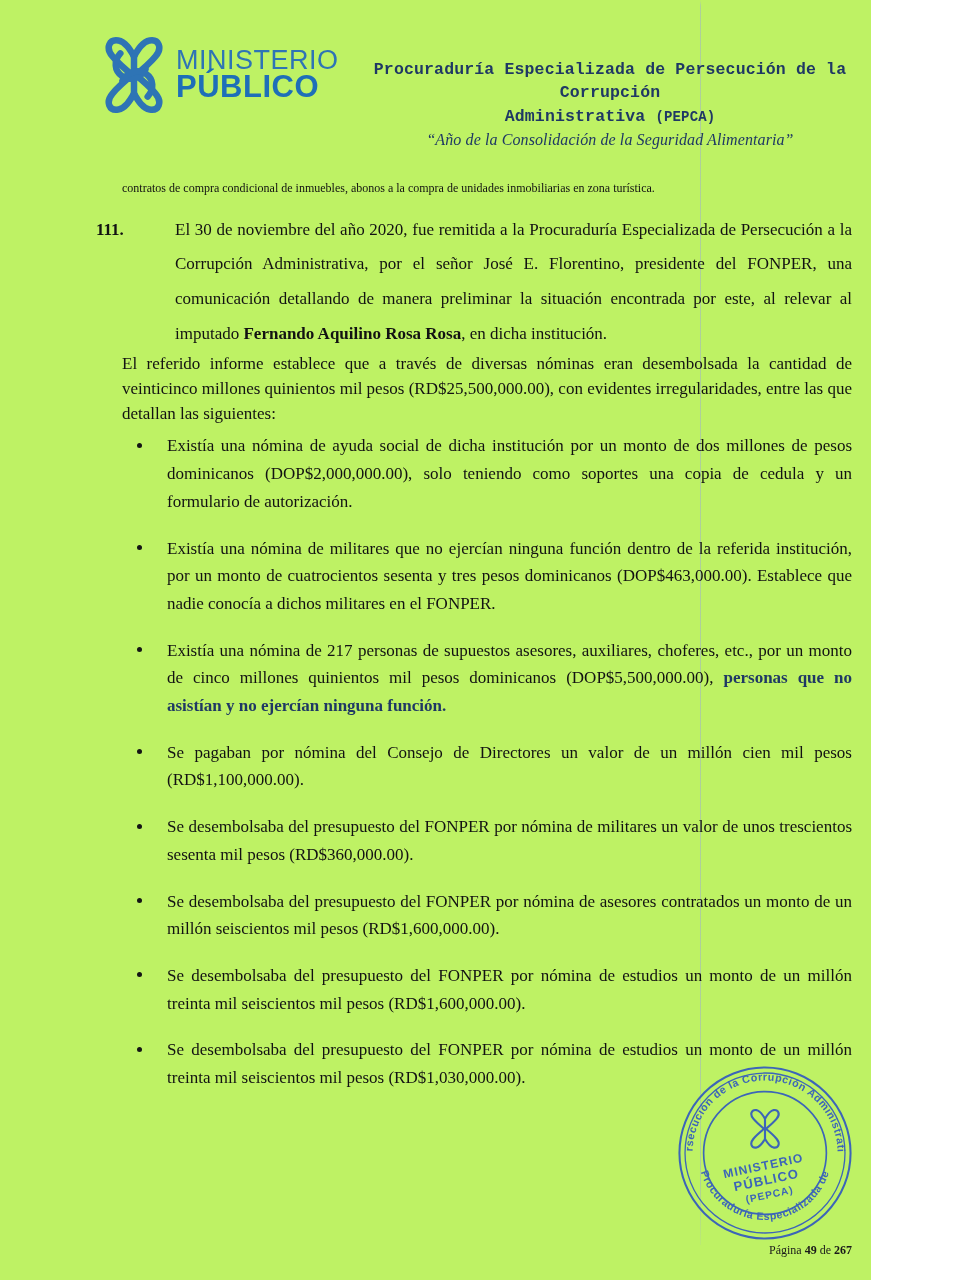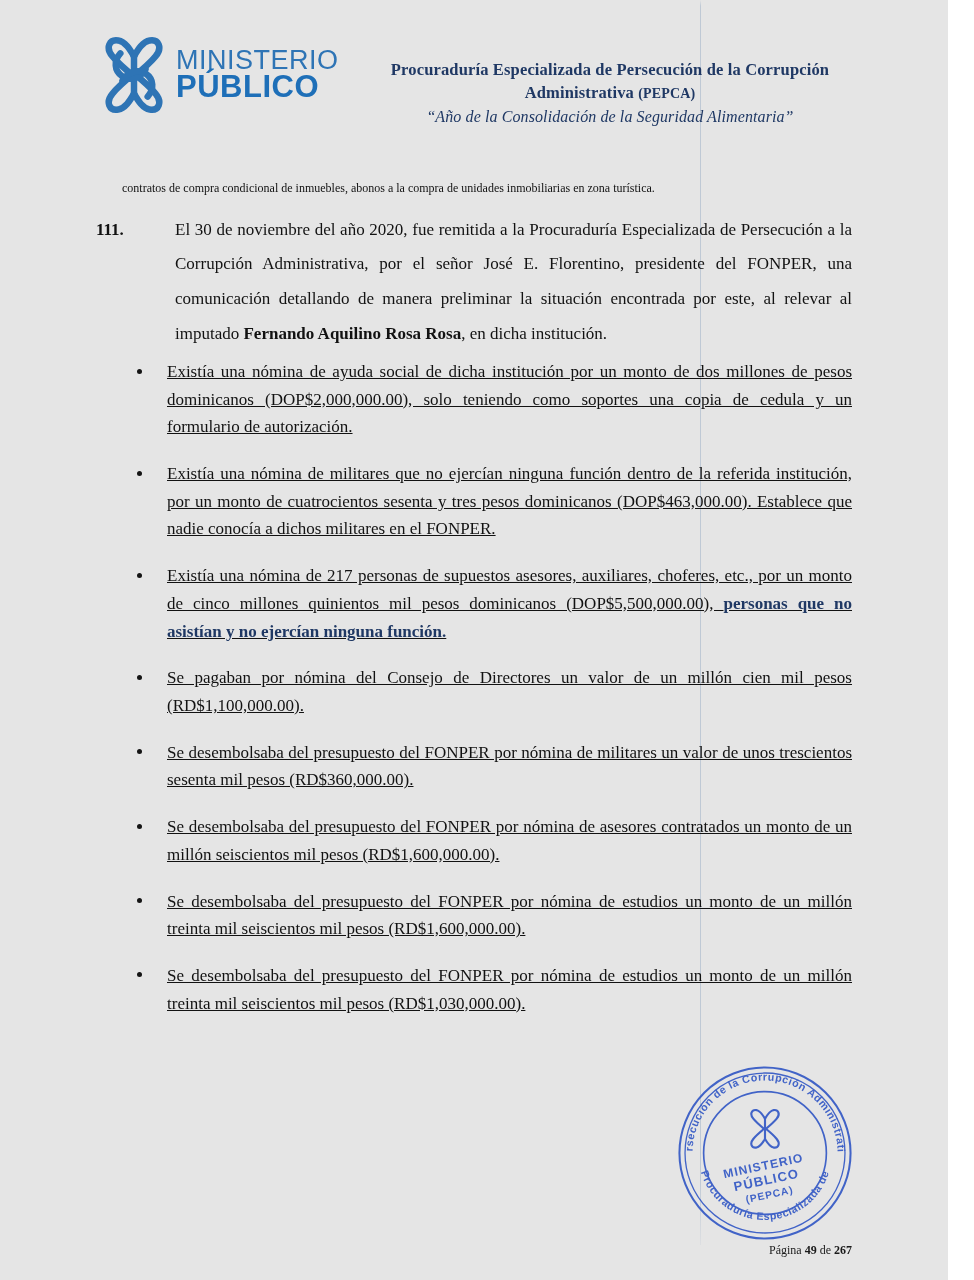--- a/index.html
+++ b/index.html
@@ -6,23 +6,23 @@
     margin: 0;
     padding: 0;
     background: #ffffff;
   }
   body {
     font-family: "Liberation Serif", "DejaVu Serif", serif;
     color: #121212;
   }
   #page {
     position: relative;
-    width: 948px;
+    width: 871px;
     height: 1280px;
-    background: #e5e5e5;
+    background: #bef264;
     overflow: hidden;
   }
 
   
   .scan-line {
     position: absolute;
     top: 0;
     left: 700px;
     width: 1px;
     height: 1245px;
@@ -77,20 +77,21 @@
     top: 28px;
     width: 560px;
     text-align: center;
     color: #1F3864;
   }
   .header-titles .t-main {
     font-size: 16.5px;
     font-weight: 700;
     line-height: 1.42;
     letter-spacing: 0.15px;
+    font-family: Liberation Mono, monospace;
   }
   .header-titles .t-main .small-caps {
     font-size: 14px;
   }
   .header-titles .t-sub {
     margin-top: 3px;
     font-size: 16px;
     font-style: italic;
     color: #1F3864;
     letter-spacing: 0.1px;
@@ -143,21 +144,20 @@
   .blue-bold {
     font-weight: 700;
     color: #1F3864;
   }
 
   
   ul.bullets {
     list-style: none;
     margin: 6px 0 2px 0;
     padding: 0;
-    text-decoration: underline;
   }
   ul.bullets > li {
     position: relative;
     margin: 0 0 0 0;
     padding-left: 45px;
     text-align: justify;
     font-size: 17px;
     line-height: 1.63;
   }
   ul.bullets > li + li { margin-top: 19px; }
@@ -238,20 +238,21 @@
   </div>
 
   <div class="content">
 
     <p class="para">contratos de compra condicional de inmuebles, abonos a la compra de unidades inmobiliarias en zona turística.</p>
 
     <div class="numbered">
       <span class="num">111.</span><span>El 30 de noviembre del año 2020, fue remitida a la Procuraduría Especializada de Persecución a la Corrupción Administrativa, por el señor José E. Florentino, presidente del FONPER, una comunicación detallando de manera preliminar la situación encontrada por este, al relevar al imputado </span><b class="bold">Fernando Aquilino Rosa Rosa</b><span>, en dicha institución.</span>
     </div>
 
+    <p class="para-tight lead-para">El referido informe establece que a través de diversas nóminas eran desembolsada la cantidad de veinticinco millones quinientos mil pesos (RD$25,500,000.00), con evidentes irregularidades, entre las que detallan las siguientes:</p>
 
     <ul class="bullets">
       <li>
         <span class="dot"></span><span>Existía una nómina de ayuda social de dicha institución por un monto de dos millones de pesos dominicanos (DOP$2,000,000.00), solo teniendo como soportes una copia de cedula y un formulario de autorización.</span><span class="blue-bold"></span>
       </li>
       <li>
         <span class="dot"></span><span>Existía una nómina de militares que no ejercían ninguna función dentro de la referida institución, por un monto de cuatrocientos sesenta y tres pesos dominicanos (DOP$463,000.00). Establece que nadie conocía a dichos militares en el FONPER.</span><span class="blue-bold"></span>
       </li>
       <li>
         <span class="dot"></span><span>Existía una nómina de 217 personas de supuestos asesores, auxiliares, choferes, etc., por un monto de cinco millones quinientos mil pesos dominicanos (DOP$5,500,000.00), </span><span class="blue-bold">personas que no asistían y no ejercían ninguna función.</span>

